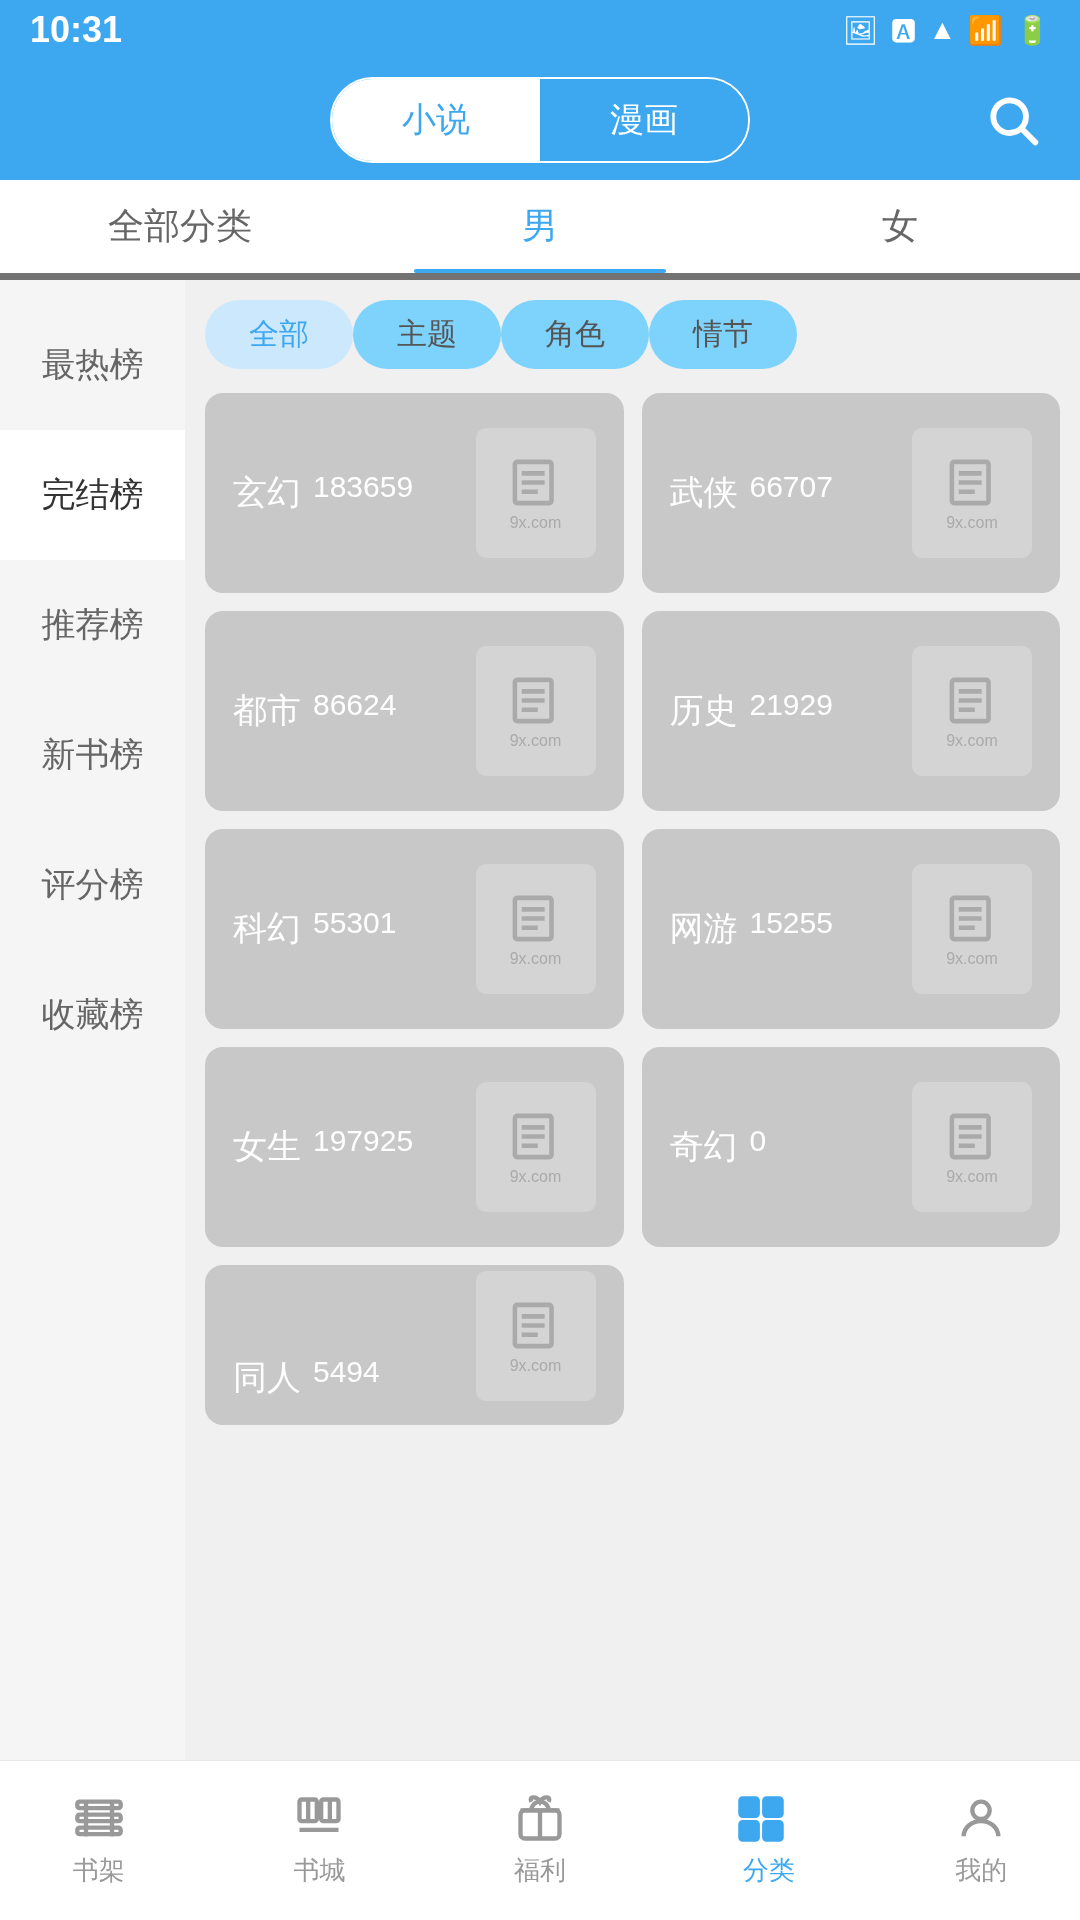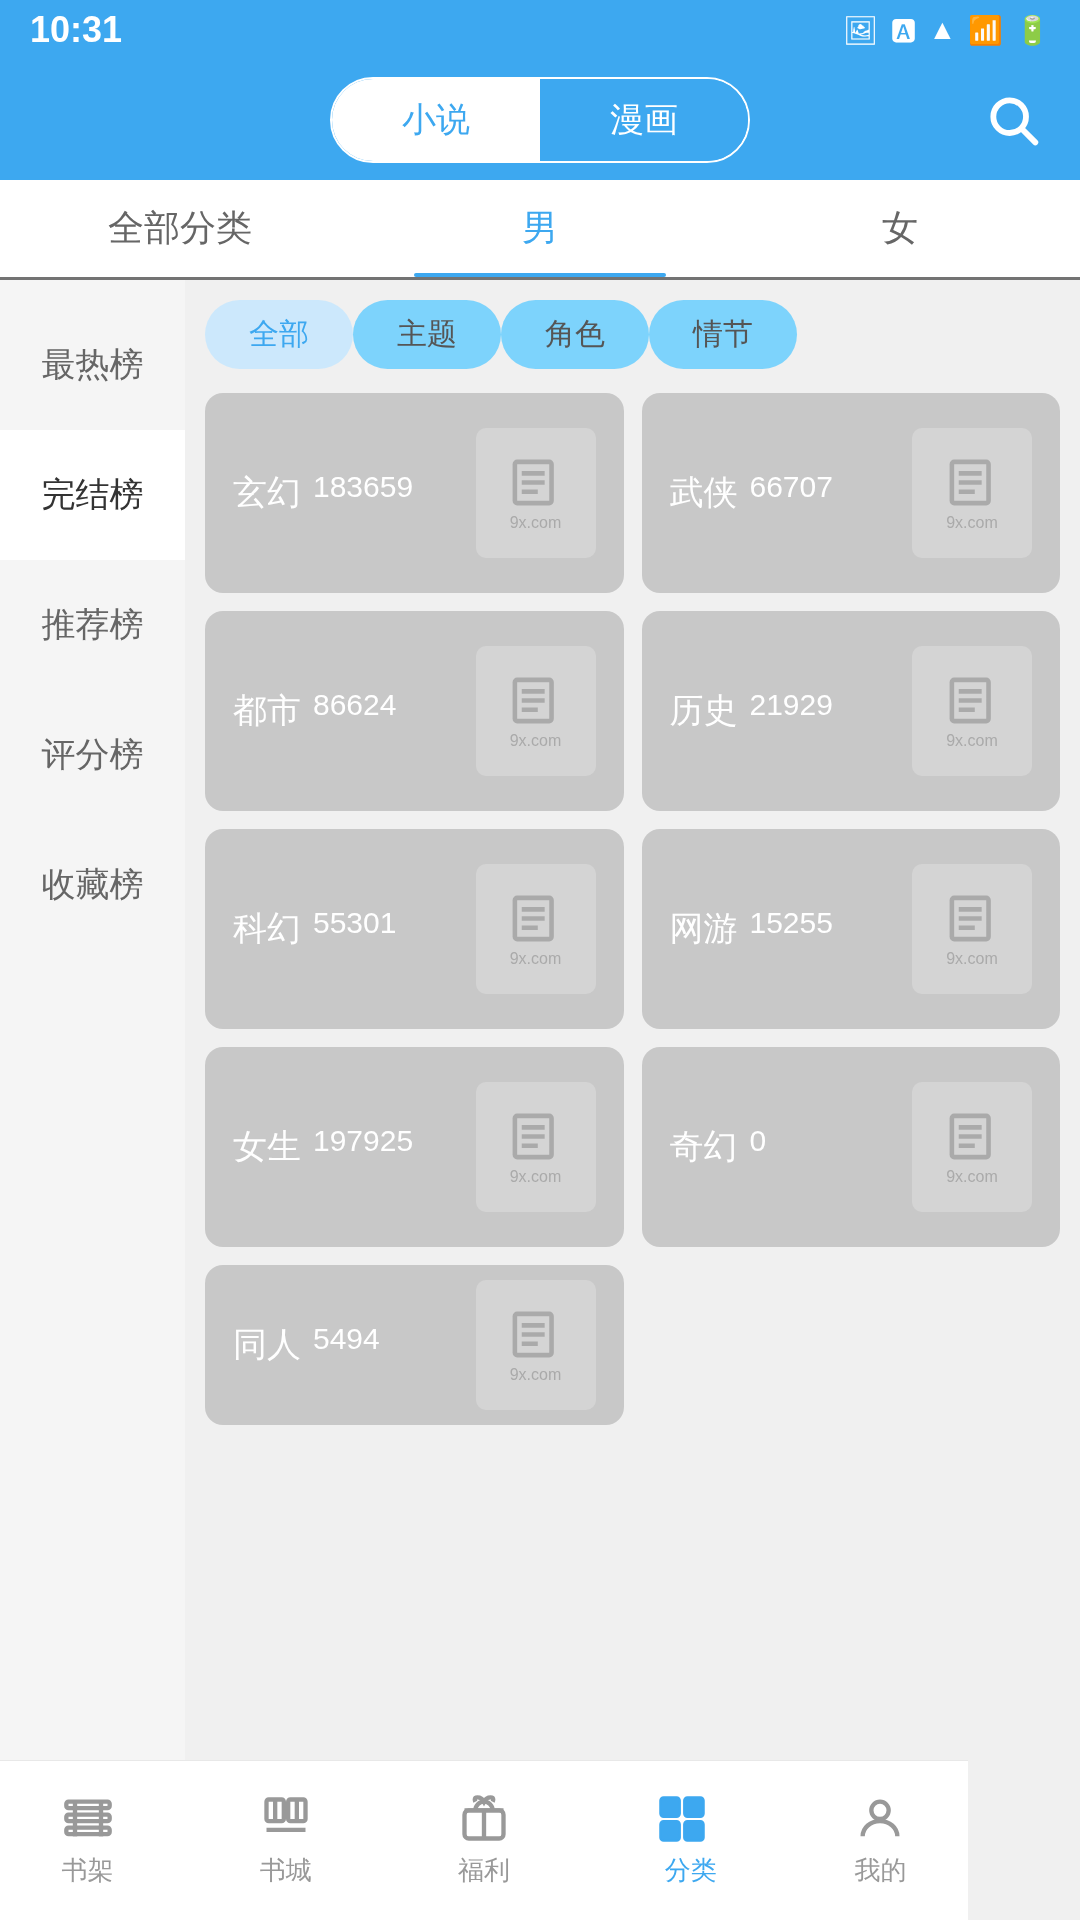--- a/index.html
+++ b/index.html
@@ -85,21 +85,21 @@
       width: 56px;
       height: 56px;
     }
 
     
     .category-tabs {
       background: white;
       display: flex;
       align-items: center;
       height: 100px;
-      border-bottom: 3px solid #737373;
+      border-bottom: 7px solid #737373;
       position: relative;
     }
     .cat-tab {
       flex: 1;
       text-align: center;
       font-size: 36px;
       color: #666;
       height: 100%;
       display: flex;
       align-items: center;
@@ -224,21 +224,21 @@
     .book-site-label {
       font-size: 16px;
       color: #aaa;
     }
 
     
     .bottom-nav {
       position: fixed;
       bottom: 0;
       left: 0;
-      width: 968px;
+      width: 1080px;
       height: 160px;
       background: white;
       display: flex;
       border-top: 1px solid #e8e8e8;
       gap: 23px;
     }
     .nav-item {
       flex: 1;
       display: flex;
       flex-direction: column;
@@ -311,20 +311,23 @@
     <div class="sidebar-item">
       <span>最热榜</span>
     </div>
     <div class="sidebar-item active">
       <span>完结榜</span>
     </div>
     <div class="sidebar-item">
       <span>推荐榜</span>
     </div>
     <div class="sidebar-item">
+      <span>新书榜</span>
+    </div>
+    <div class="sidebar-item">
       <span>评分榜</span>
     </div>
     <div class="sidebar-item">
       <span>收藏榜</span>
     </div>
   </div>
 
   <div class="content-area">
 
     <div class="filter-chips">
@@ -433,21 +436,21 @@
           <span class="card-count">0</span>
         </div>
         <div class="book-icon-wrapper">
           <svg viewBox="0 0 24 24" xmlns="http://www.w3.org/2000/svg">
             <path d="M4 2h14a2 2 0 0 1 2 2v16a2 2 0 0 1-2 2H4a2 2 0 0 1-2-2V4a2 2 0 0 1 2-2zm0 2v16h14V4H4zm2 3h10v2H6V7zm0 4h10v2H6v-2zm0 4h7v2H6v-2z" fill="#aaa"></path>
           </svg>
           <span class="book-site-label">9x.com</span>
         </div>
       </div>
 
-      <div class="category-card" style="height:160px;">
+      <div class="category-card" style="height:160px;align-items:flex-end;">
         <div class="card-text">
           <span class="card-title">同人</span>
           <span class="card-count">5494</span>
         </div>
         <div class="book-icon-wrapper">
           <svg viewBox="0 0 24 24" xmlns="http://www.w3.org/2000/svg">
             <path d="M4 2h14a2 2 0 0 1 2 2v16a2 2 0 0 1-2 2H4a2 2 0 0 1-2-2V4a2 2 0 0 1 2-2zm0 2v16h14V4H4zm2 3h10v2H6V7zm0 4h10v2H6v-2zm0 4h7v2H6v-2z" fill="#aaa"></path>
           </svg>
           <span class="book-site-label">9x.com</span>
         </div>

